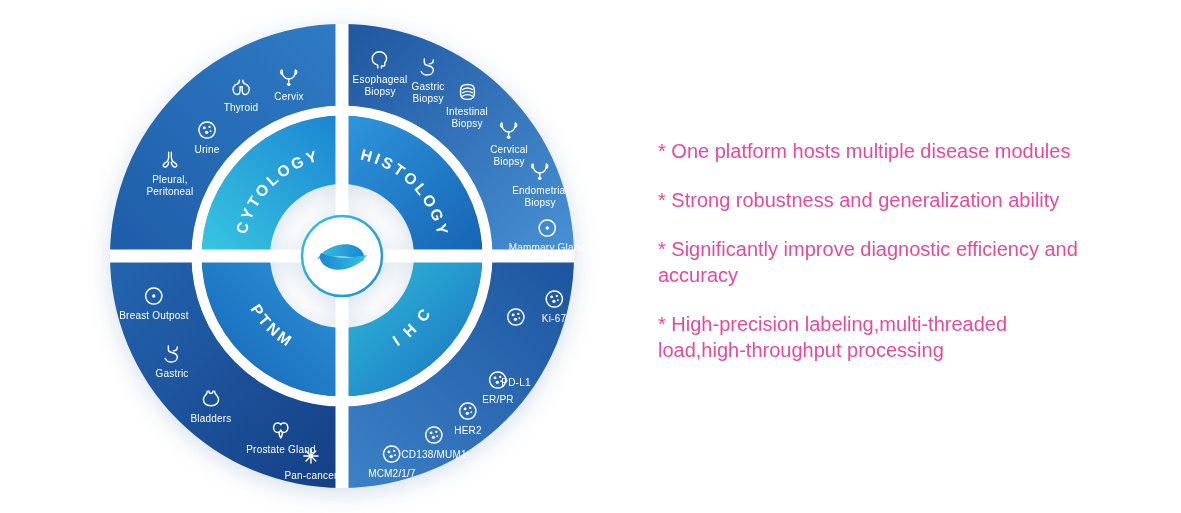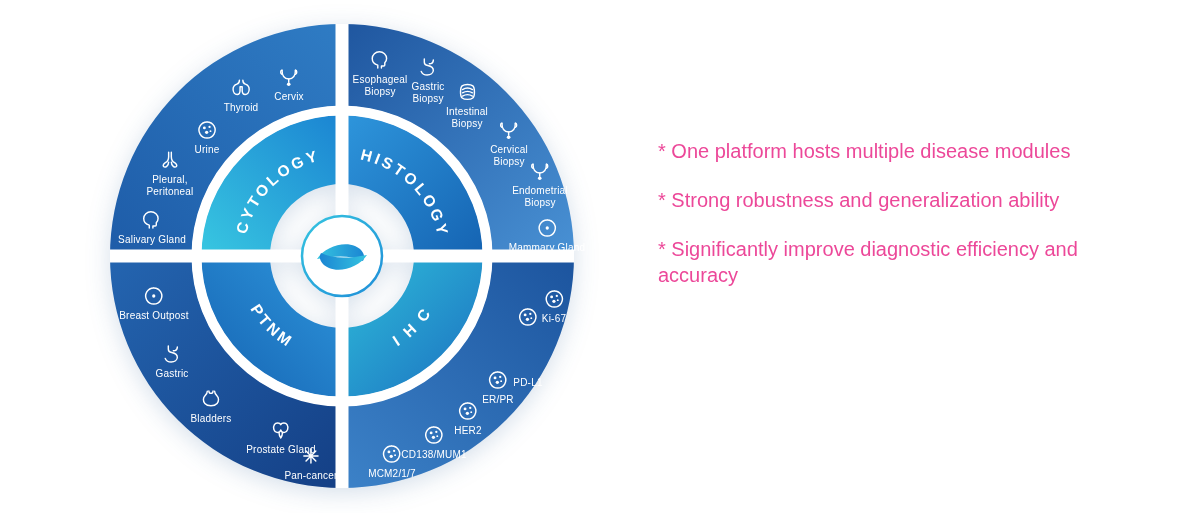--- a/index.html
+++ b/index.html
@@ -151,26 +151,20 @@
         <span class="item-label">Urine</span>
       </div>
       <div class="wheel-item" style="left: 170px; top: 173px;">
         <svg viewBox="0 0 24 24" class="item-icon">
           <path d="M10.6 3.8 L10.6 8.5 C10.6 11.5 9.2 13.6 7.2 14.8 C5.4 15.9 4.3 17.7 5.3 18.8 C7 20.4 10.6 18.3 10.6 14.2" fill="none" stroke="#ffffff" stroke-width="1.5" stroke-linecap="round" stroke-linejoin="round"></path>
           <path d="M13.4 3.8 L13.4 8.5 C13.4 11.5 14.8 13.6 16.8 14.8 C18.6 15.9 19.7 17.7 18.7 18.8 C17 20.4 13.4 18.3 13.4 14.2" fill="none" stroke="#ffffff" stroke-width="1.5" stroke-linecap="round" stroke-linejoin="round"></path>
         </svg>
         <span class="item-label">Pleural,
 Peritoneal</span>
       </div>
-      <div class="wheel-item" style="left: 152px; top: 227px;">
-        <svg viewBox="0 0 24 24" class="item-icon">
-          <path d="M9.6 20.4 L9.6 17.4 C6 16.4 3.8 13.4 3.8 10.4 C3.8 6.4 7.2 3.4 11.3 3.4 C15.4 3.4 18.8 6.4 18.8 10.4 C18.8 12.3 17.9 13.8 16.9 14.9 L16.9 17.3 C16.9 17.9 16.4 18.3 15.8 18.3 L13.4 18.3 L13.4 20.4" fill="none" stroke="#ffffff" stroke-width="1.5" stroke-linecap="round" stroke-linejoin="round"></path>
-        </svg>
-        <span class="item-label">Salivary Gland</span>
-      </div>
       <div class="wheel-item" style="left: 380px; top: 73px;">
         <svg viewBox="0 0 24 24" class="item-icon">
           <path d="M9.6 20.4 L9.6 17.4 C6 16.4 3.8 13.4 3.8 10.4 C3.8 6.4 7.2 3.4 11.3 3.4 C15.4 3.4 18.8 6.4 18.8 10.4 C18.8 12.3 17.9 13.8 16.9 14.9 L16.9 17.3 C16.9 17.9 16.4 18.3 15.8 18.3 L13.4 18.3 L13.4 20.4" fill="none" stroke="#ffffff" stroke-width="1.5" stroke-linecap="round" stroke-linejoin="round"></path>
         </svg>
         <span class="item-label">Esophageal
 Biopsy</span>
       </div>
       <div class="wheel-item" style="left: 428px; top: 80px;">
         <svg viewBox="0 0 24 24" class="item-icon">
           <path d="M8.2 3.6 L8.2 7 C8.2 9 9.8 10.1 11.8 10.5 C15.2 11.2 17.6 13 17.6 15.5 C17.6 18.4 14.7 20.4 11.2 20.4 C8.4 20.4 6 19 5 16.6" fill="none" stroke="#ffffff" stroke-width="1.5" stroke-linecap="round" stroke-linejoin="round"></path>
@@ -260,21 +254,21 @@
       <div class="wheel-item" style="left: 554px; top: 306px;">
         <svg viewBox="0 0 24 24" class="item-icon">
           <path d="M12 3.6 a8.4 8.4 0 1 0 0.01 0" fill="none" stroke="#ffffff" stroke-width="1.5" stroke-linecap="round" stroke-linejoin="round"></path>
           <circle cx="9.2" cy="9.8" r="1.5" fill="#ffffff"></circle>
           <circle cx="14.6" cy="8.8" r="1.2" fill="#ffffff"></circle>
           <circle cx="11.6" cy="14.4" r="1.7" fill="#ffffff"></circle>
           <circle cx="15.6" cy="13.2" r="1" fill="#ffffff"></circle>
         </svg>
         <span class="item-label">Ki-67</span>
       </div>
-      <div class="wheel-item" style="left: 528px; top: 347px; gap: 48px;">
+      <div class="wheel-item" style="left: 516px; top: 347px; gap: 48px;">
         <svg viewBox="0 0 24 24" class="item-icon">
           <path d="M12 3.6 a8.4 8.4 0 1 0 0.01 0" fill="none" stroke="#ffffff" stroke-width="1.5" stroke-linecap="round" stroke-linejoin="round"></path>
           <circle cx="9.2" cy="9.8" r="1.5" fill="#ffffff"></circle>
           <circle cx="14.6" cy="8.8" r="1.2" fill="#ffffff"></circle>
           <circle cx="11.6" cy="14.4" r="1.7" fill="#ffffff"></circle>
           <circle cx="15.6" cy="13.2" r="1" fill="#ffffff"></circle>
         </svg>
         <span class="item-label">PD-L1</span>
       </div>
       <div class="wheel-item" style="left: 498px; top: 387px;">
@@ -317,13 +311,14 @@
         </svg>
         <span class="item-label">MCM2/1/7</span>
       </div>
     </div>
 </div>
 
 <div class="features">
     <div class="bullet">* One platform hosts multiple disease modules</div>
     <div class="bullet">* Strong robustness and generalization ability</div>
     <div class="bullet">* Significantly improve diagnostic efficiency and accuracy</div>
+    <div class="bullet">* High-precision  labeling,multi-threaded load,high-throughput  processing</div>
   </div>
 
 </body></html>

